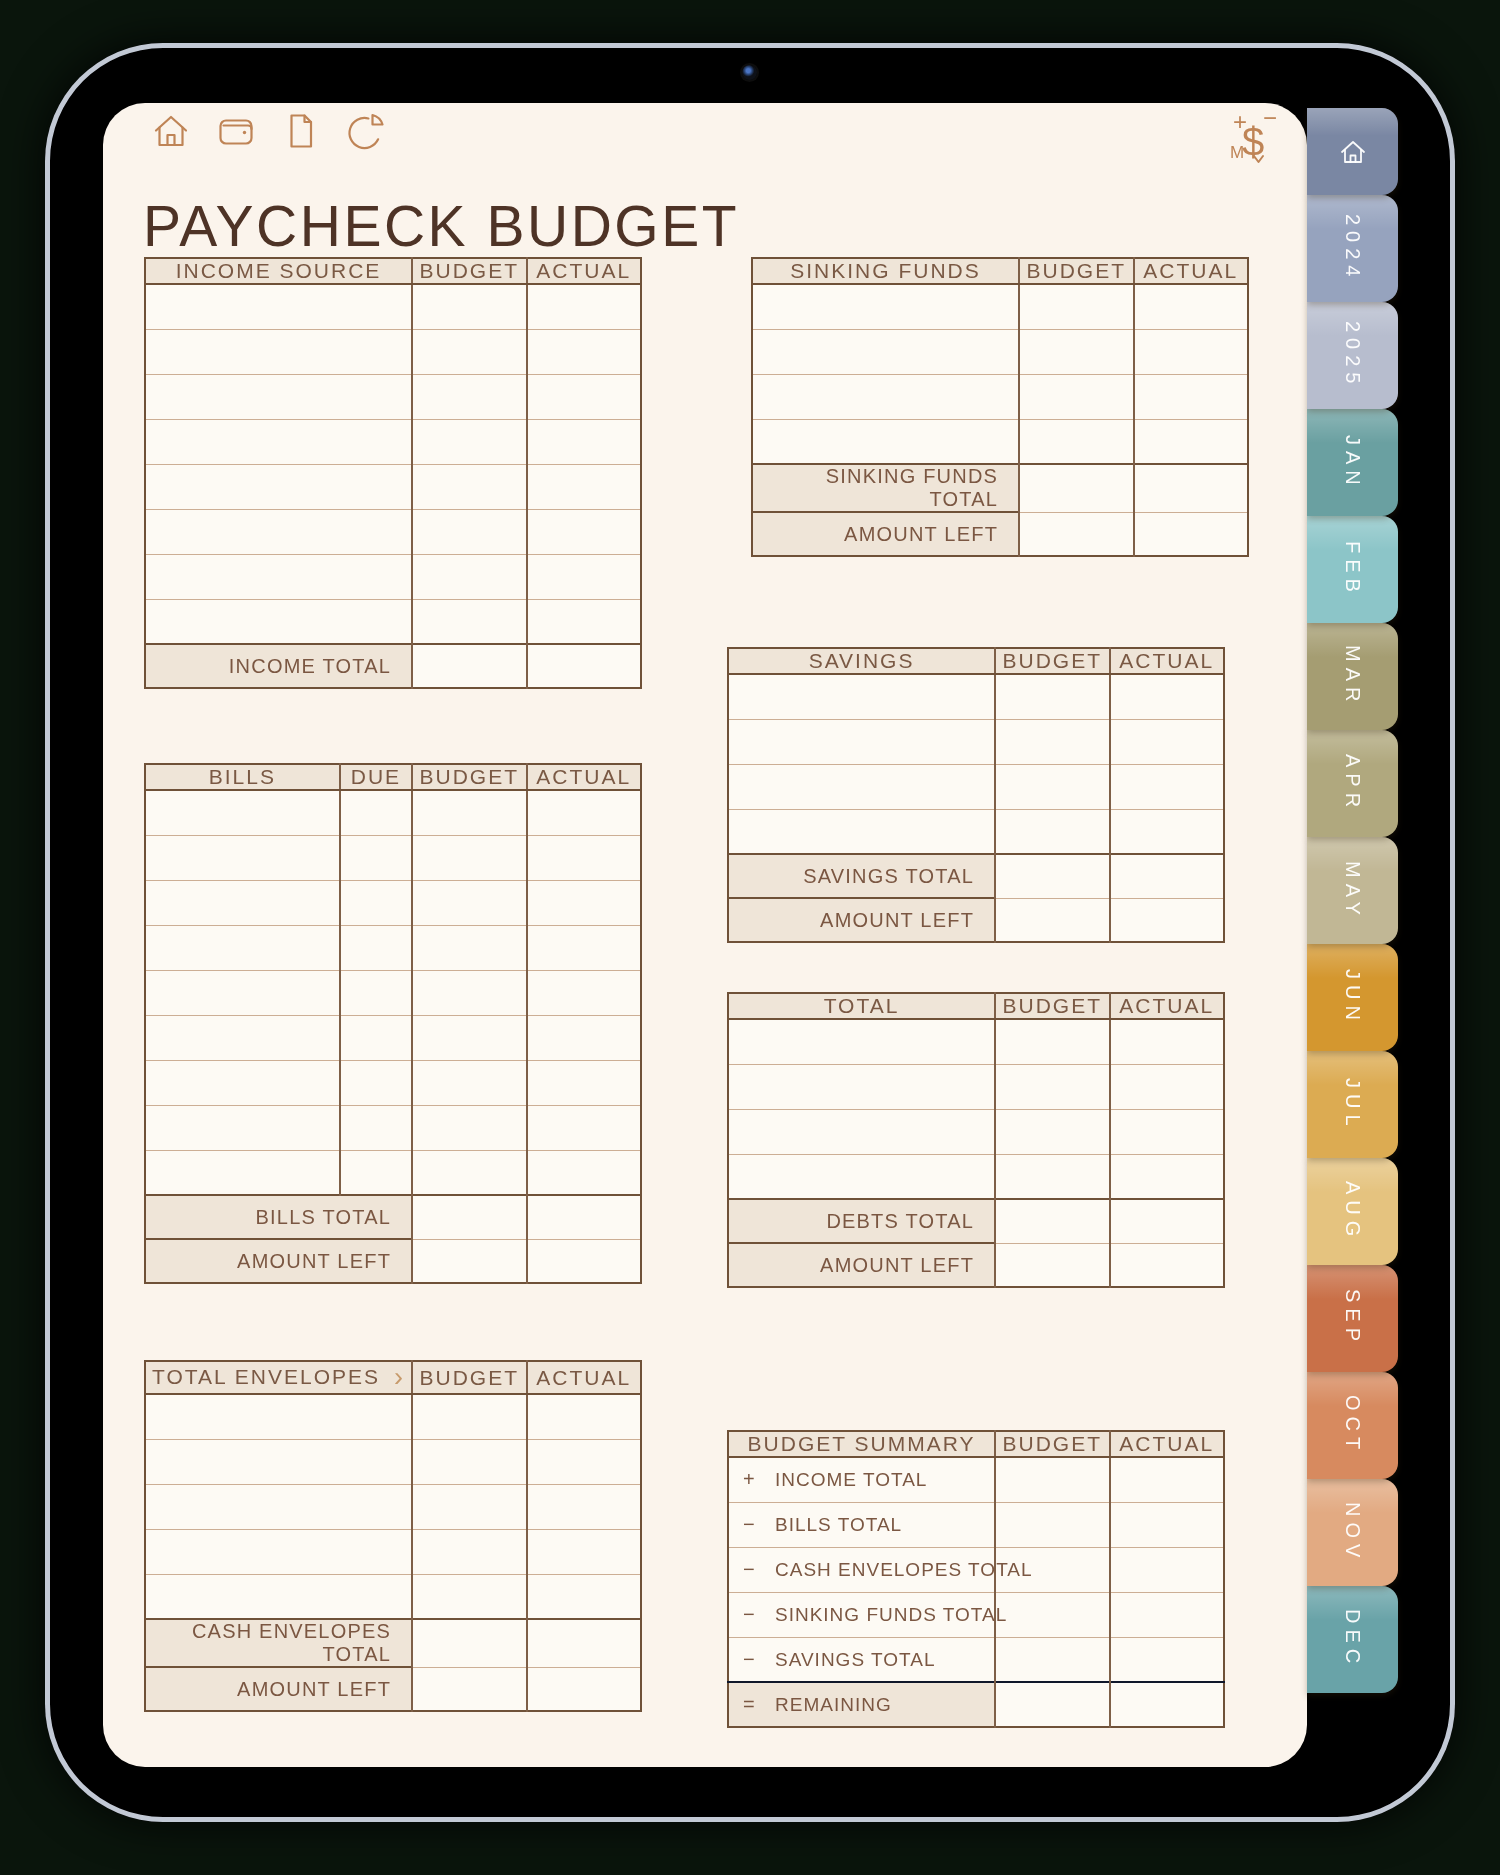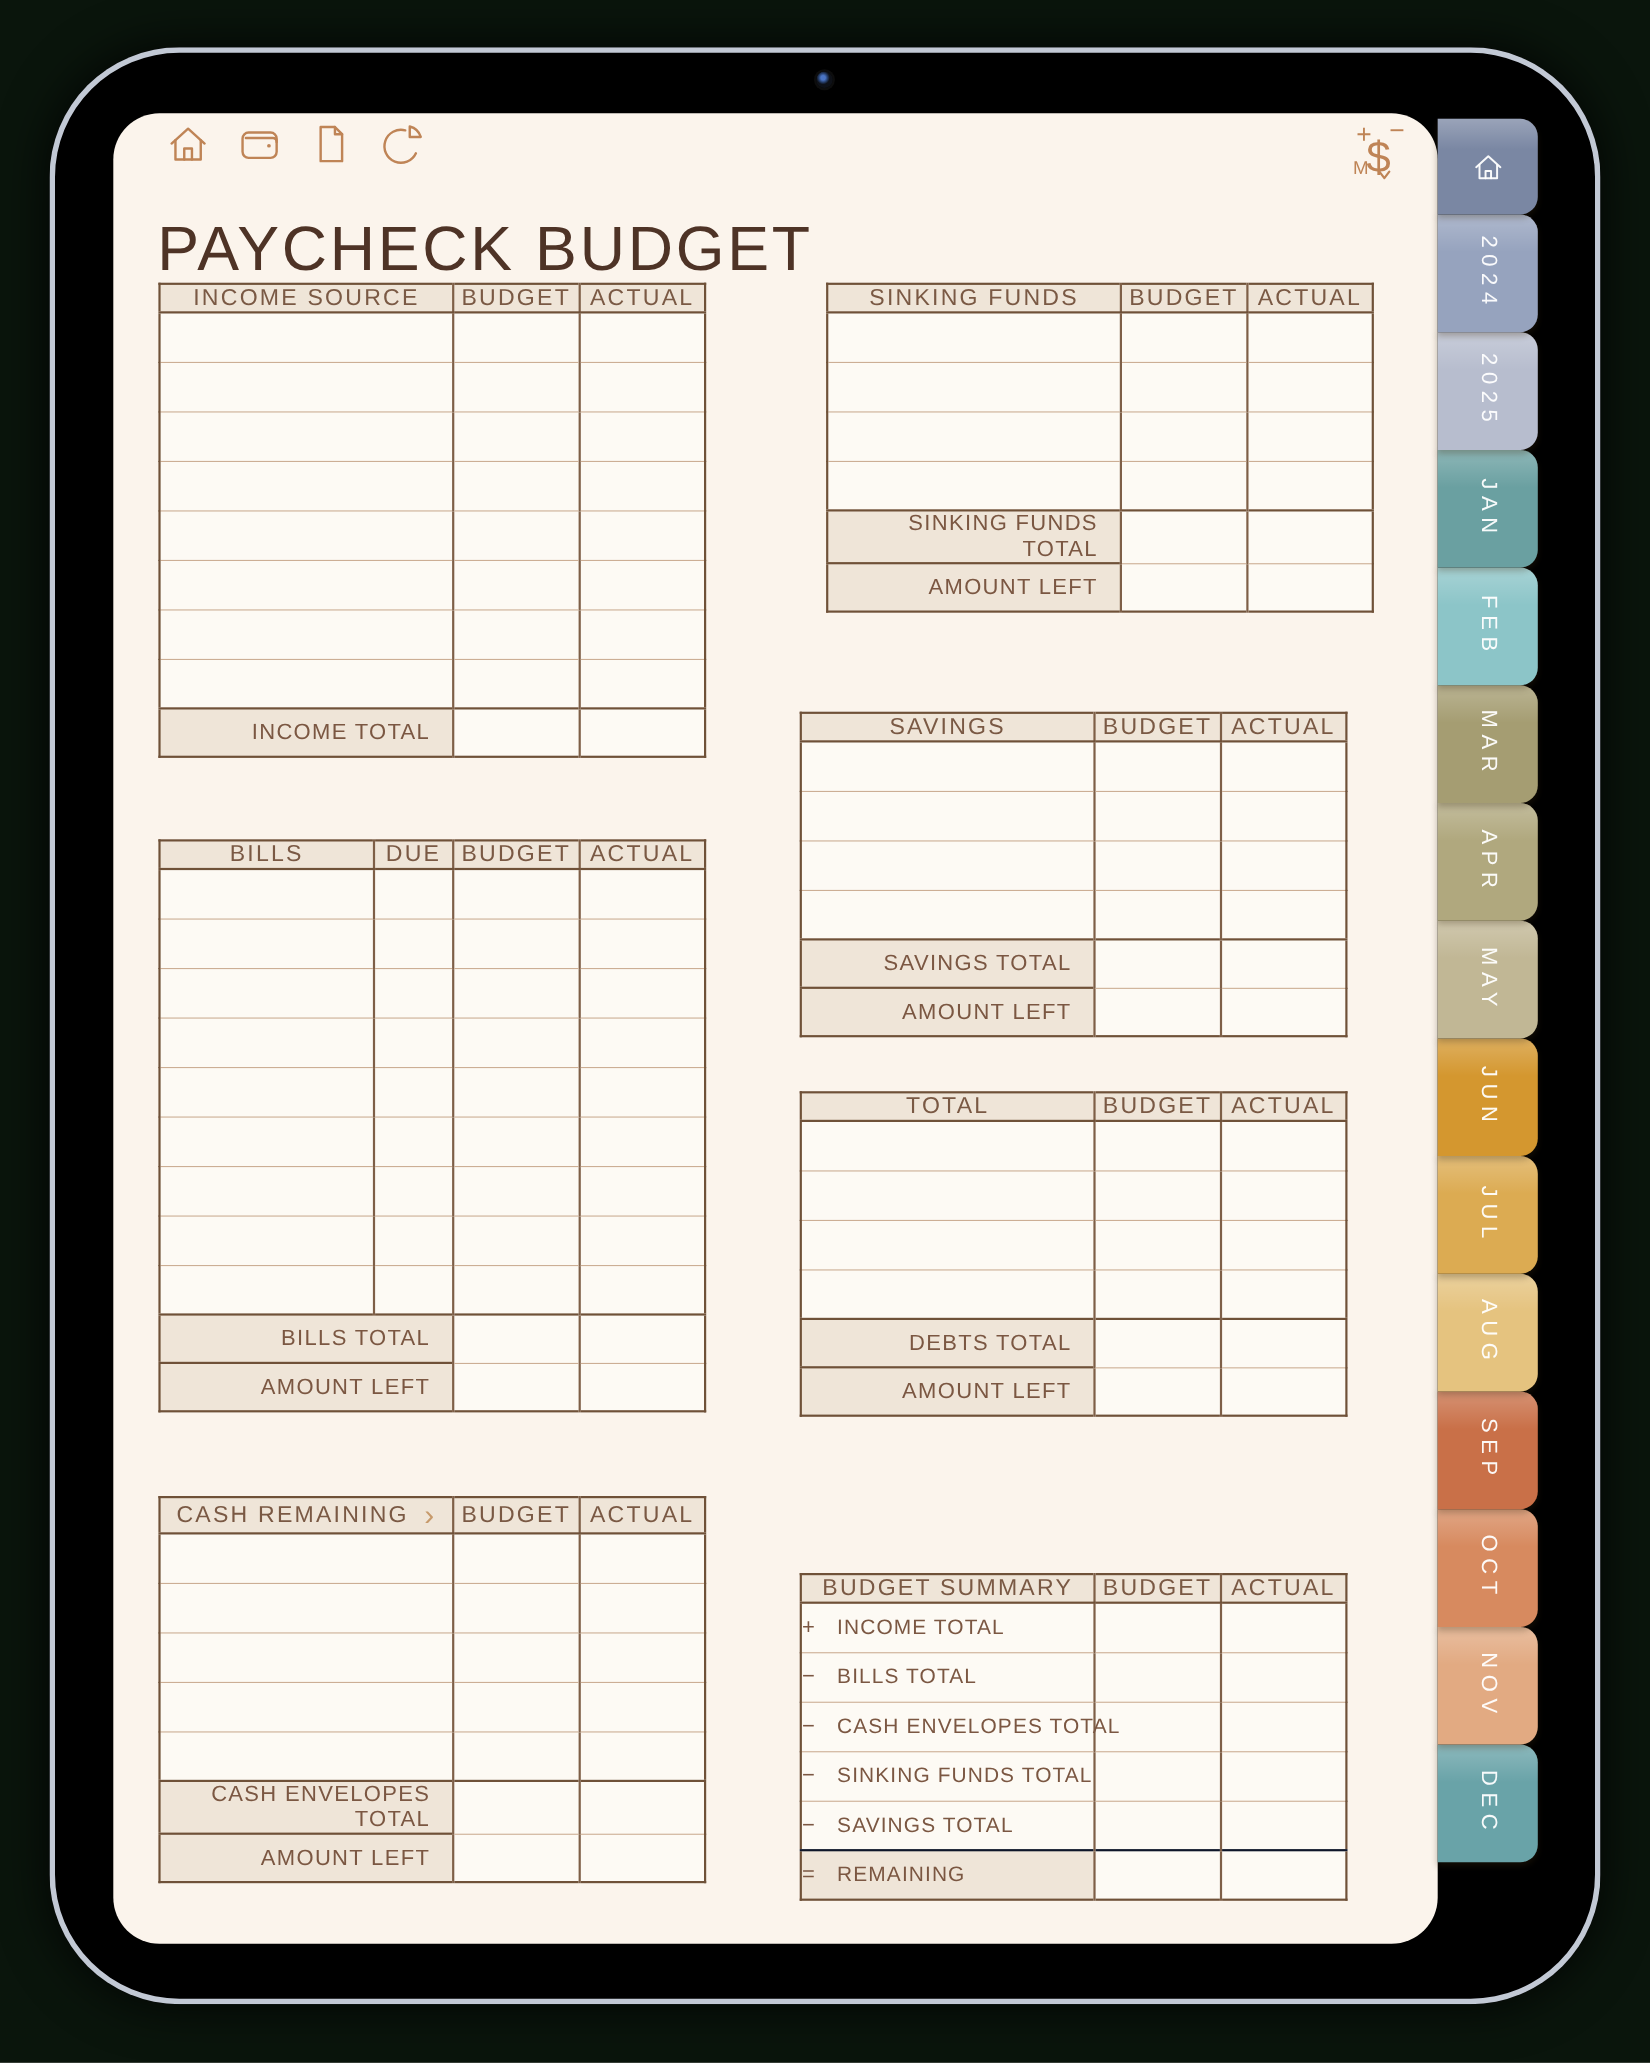--- a/index.html
+++ b/index.html
@@ -60,21 +60,21 @@
   .budget-tbl tr.frow2 td.flabel{border-top:2px solid #6f5138;}
   .budget-tbl tr.frow2 td.fval{border-top:1px solid #ccae94;}
   .budget-tbl td.flabel{
     background:#efe5d8;text-align:right;padding-right:20px;
     color:#7b5742;font-size:20px;letter-spacing:1.2px;
   }
   .budget-tbl td.fval{background:#fdfaf4;}
 
   
   .budget-tbl tr.srow td{height:45px;border-bottom:1px solid #ccae94;background:#fdfaf4;}
-  .budget-tbl td.slabel{text-align:left;color:#7b5742;font-size:19px;letter-spacing:1px;white-space:nowrap;}
+  .budget-tbl td.slabel{text-align:left;padding-left:14px;color:#7b5742;font-size:19px;letter-spacing:1px;white-space:nowrap;}
   .budget-tbl td.slabel .sign{display:inline-block;width:32px;color:#7b5742;font-size:20px;}
   .budget-tbl tr.shl td{border-top:2px solid #0f172a;}
   .budget-tbl tr.shl td.slabel{background:#efe5d8;}
 
   
   .tabs{position:absolute;left:1262px;top:65px;width:91px;display:flex;flex-direction:column;}
   .tab{
     position:relative;height:107px;border-radius:0 16px 16px 0;
     display:flex;align-items:center;justify-content:center;cursor:pointer;
     box-shadow:0 3px 6px rgba(61,42,18,0.30);
@@ -289,21 +289,21 @@
           </div>
           <div class="tbl-wrap" style="left: 41px; top: 1257px;">
             <table class="budget-tbl">
               <colgroup>
                 <col style="width: 266px;">
                 <col style="width: 114px;">
                 <col style="width: 114px;">
               </colgroup>
               <thead>
                 <tr>
-                  <th><span>CASH REMAINING</span><span class="chev">›</span></th>
+                  <th><span>TOTAL ENVELOPES</span><span class="chev">›</span></th>
                   <th><span>BUDGET</span></th>
                   <th><span>ACTUAL</span></th>
                 </tr>
               </thead>
               <tbody>
                 <tr class="drow">
                   <td class="dcell"></td>
                   <td class="dcell"></td>
                   <td class="dcell"></td>
                 </tr>

